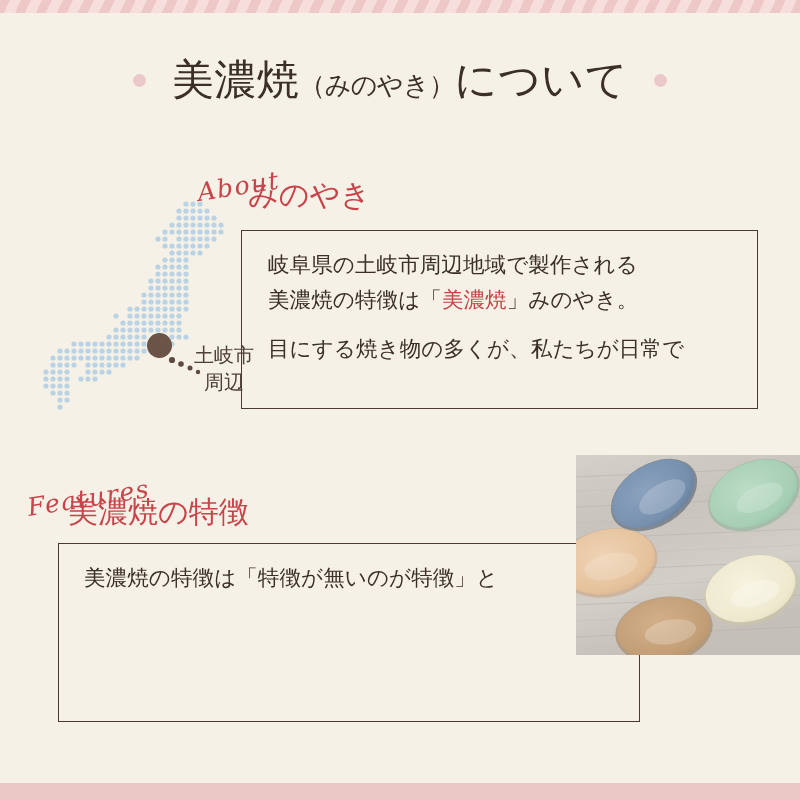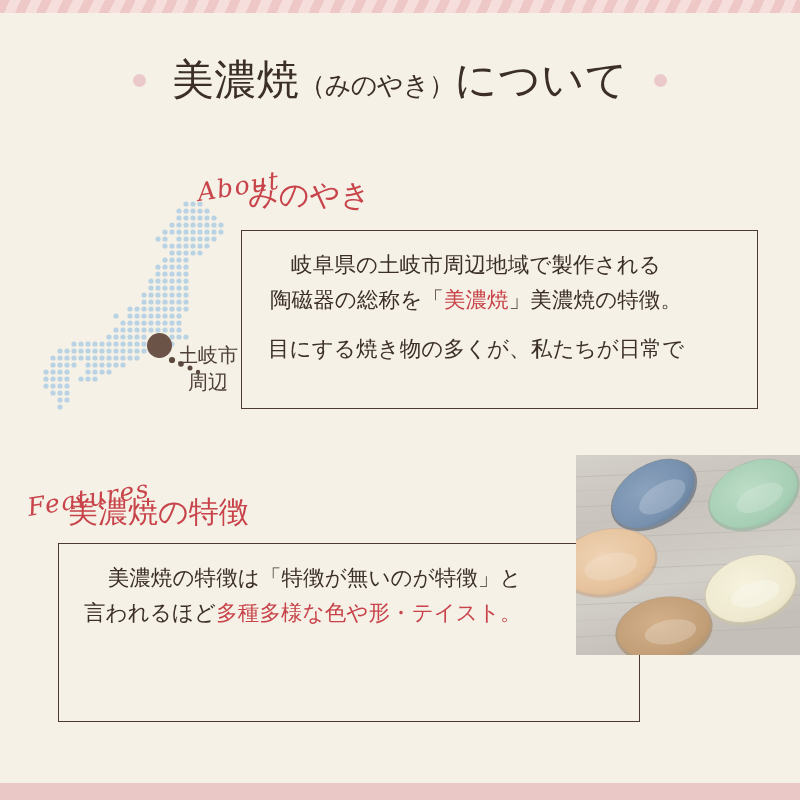--- a/index.html
+++ b/index.html
@@ -73,21 +73,21 @@
 
   
   .map-wrap{position:absolute;left:34px;top:190px;width:230px;height:230px;}
   .map-svg{position:absolute;left:0;top:0;}
   .map-pin{
     position:absolute;left:113px;top:143px;
     width:25px;height:25px;border-radius:50%;background:#6b5347;
   }
   .leader{position:absolute;left:0;top:0;}
   .map-label{
-    position:absolute;left:139px;top:152px;
+    position:absolute;left:155px;top:152px;
     color:#4e4039;font-size:20px;line-height:1.35;text-align:center;
     width:70px;
   }
 
   
   .photo{
     position:absolute;left:576px;top:455px;width:224px;height:200px;
     overflow:hidden;background:#cfc9c3;
   }
   .photo svg{display:block;}
@@ -345,36 +345,35 @@
     </svg>
 
     <div class="map-label">
       <div>土岐市</div>
       <div>周辺</div>
     </div>
   </div>
 
   <div class="framed" style="left:241px;top:230px;width:517px;height:179px;"></div>
 
-  <div class="bodytext" style="left:268px;top:248px;text-align:center;">
+  <div class="bodytext" style="left:268px;top:248px;">
     <p><span>岐阜県の土岐市周辺地域で製作される</span></p>
-    <p><span>陶磁器の総称を「</span><span class="accent">美濃焼</span><span>」美濃焼の特徴。</span></p>
+    <p><span>美濃焼の特徴は「</span><span class="accent">美濃焼</span><span>」みのやき。</span></p>
     <div class="gap"></div>
     <p><span>目にする焼き物の多くが、私たちが日常で</span></p>
   </div>
 
   <div class="script-label" style="left:30px;top:493px;">Features</div>
 
   <div class="sec-heading" style="left:68px;top:497px;">美濃焼の特徴</div>
 
   <div class="framed" style="left:58px;top:543px;width:582px;height:179px;"></div>
 
-  <div class="bodytext" style="left:84px;top:561px;text-align:right;">
+  <div class="bodytext" style="left:84px;top:561px;">
     <p><span>美濃焼の特徴は「特徴が無いのが特徴」と</span></p>
-    <p><span>言われるほど</span><span class="accent">多種多様な色や形・テイスト</span><span class="accent">。</span></p>
     <div class="gap"></div>
   </div>
 
   <div class="photo">
     <svg width="224" height="200" viewBox="0 0 224 200">
       <defs>
         <linearGradient id="wood" x1="0" y1="0" x2="0.3" y2="1">
           <stop offset="0%" stop-color="#d4d0ca"></stop>
           <stop offset="35%" stop-color="#c8c3bc"></stop>
           <stop offset="70%" stop-color="#d2cec8"></stop>

